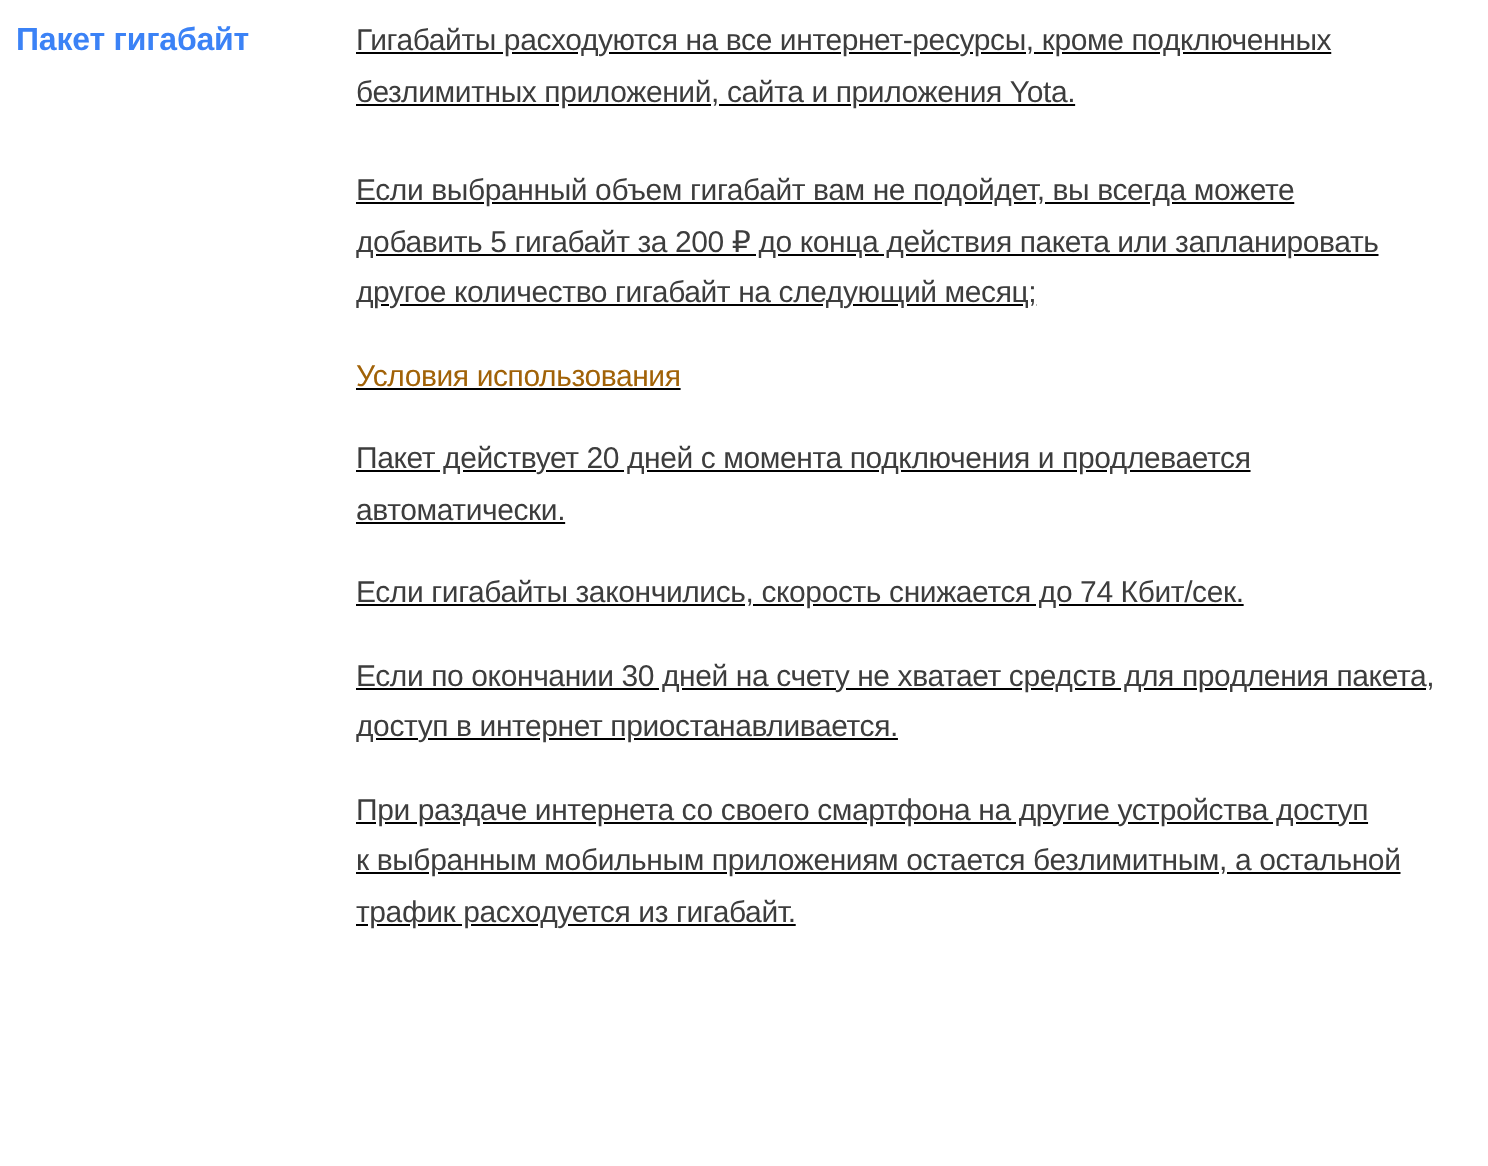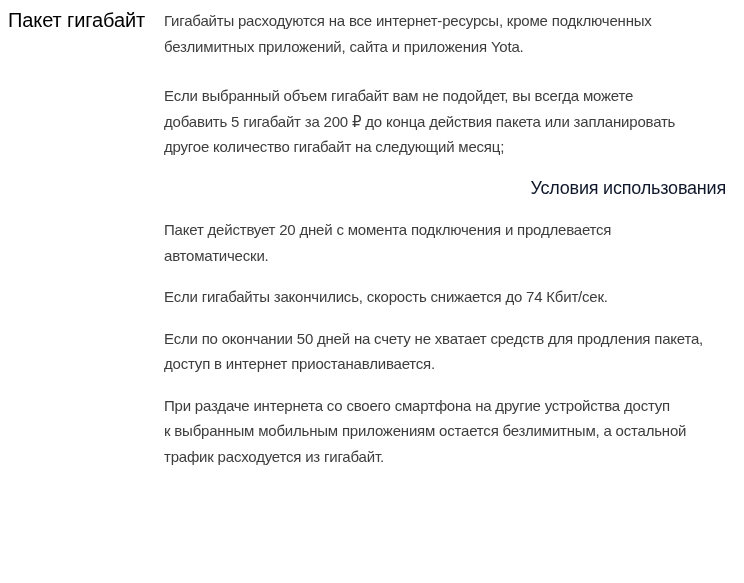--- a/index.html
+++ b/index.html
@@ -16,51 +16,51 @@
     height: 583px;
     background: #ffffff;
   }
   .term-col {
     position: absolute;
     left: 8px;
     top: 8px;
     width: 165px;
   }
   .term-title {
-    font-size: 20px;
-    font-weight: normal;
+    font-size: 16px;
+    font-weight: bold;
     line-height: 25px;
-    color: #000000;
+    color: #3b82f6;
     letter-spacing: -0.1px;
   }
   .def-col {
     position: absolute;
-    left: 164px;
+    left: 178px;
     top: 8px;
     width: 562px;
+    text-decoration: underline;
   }
   .para {
     font-size: 15px;
     line-height: 25.5px;
     color: #3d3d3d;
     letter-spacing: -0.2px;
     white-space: pre;
     margin: 0 0 16px 0;
   }
   .para.first {
     margin-bottom: 24px;
   }
   .subheading {
-    font-size: 18px;
+    font-size: 15px;
     font-weight: normal;
     line-height: 25.5px;
-    color: #0f172a;
+    color: #a16207;
     letter-spacing: -0.2px;
     margin: 0 0 16px 0;
-    text-align: right;
   }
 </style>
 </head>
 <body>
 
 <div class="faq-row">
 
   <div class="term-col">
     <div class="term-title">Пакет гигабайт</div>
   </div>
@@ -74,21 +74,21 @@
 добавить 5 гигабайт за 200 ₽ до конца действия пакета или запланировать
 другое количество гигабайт на следующий месяц;</p>
 
     <h3 class="subheading">Условия использования</h3>
 
     <p class="para">Пакет действует 20 дней с момента подключения и продлевается
 автоматически.</p>
 
     <p class="para">Если гигабайты закончились, скорость снижается до 74 Кбит/сек.</p>
 
-    <p class="para">Если по окончании 50 дней на счету не хватает средств для продления пакета,
+    <p class="para">Если по окончании 30 дней на счету не хватает средств для продления пакета,
 доступ в интернет приостанавливается.</p>
 
 
     <p class="para">При раздаче интернета со своего смартфона на другие устройства доступ
 к выбранным мобильным приложениям остается безлимитным, а остальной
 трафик расходуется из гигабайт.</p>
 
   </div>
 
 </div>

